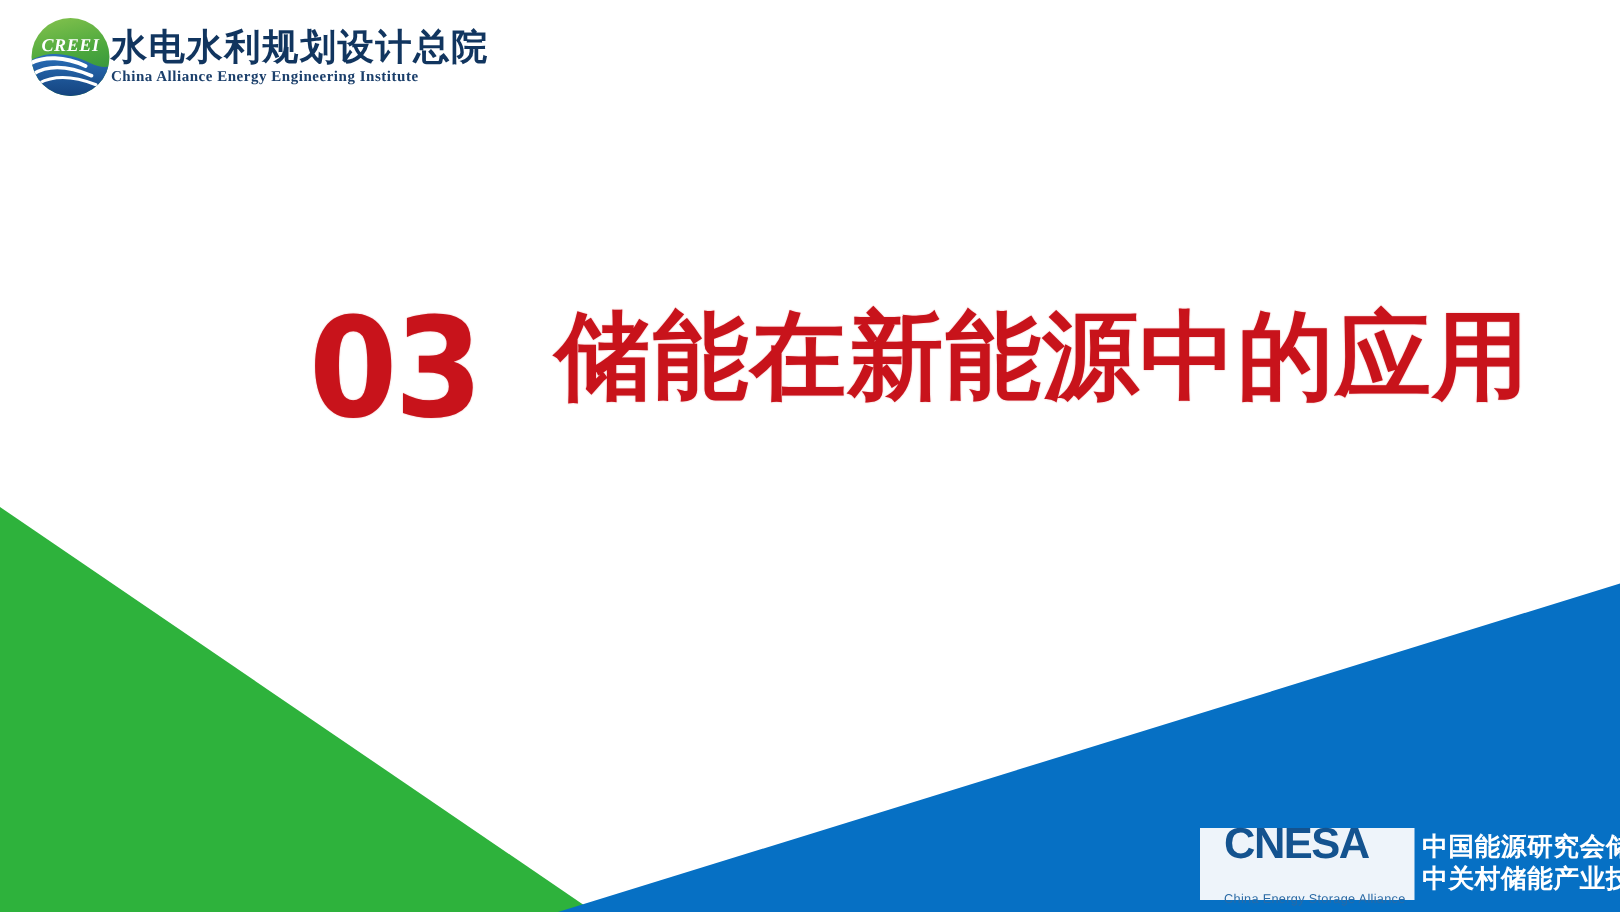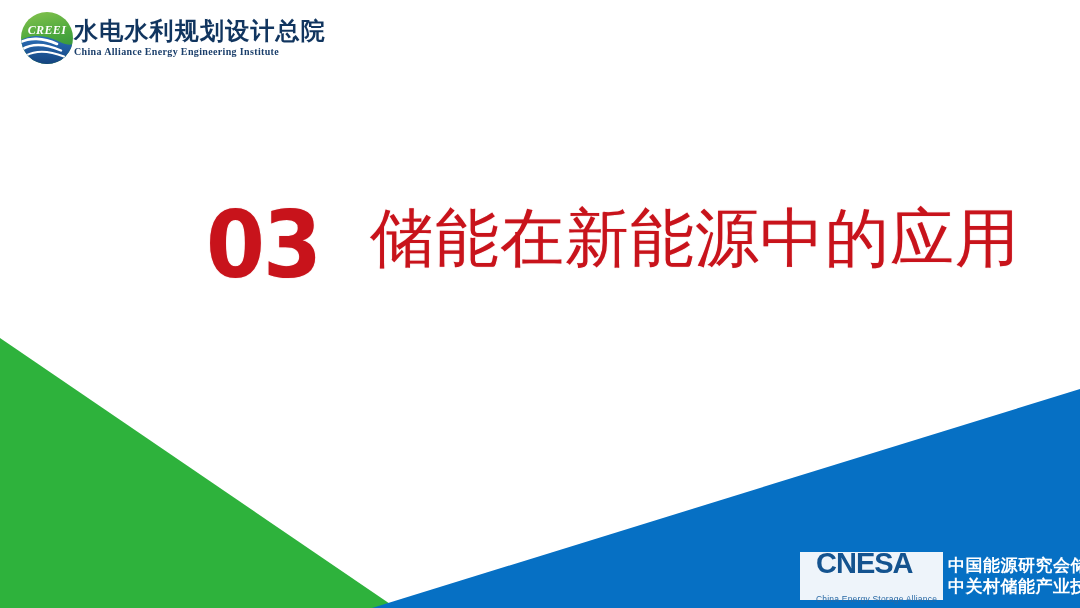--- a/index.html
+++ b/index.html
@@ -79,21 +79,21 @@
     color: #c8131b;
     line-height: 0.82;
     letter-spacing: -2px;
     transform: scaleX(0.92);
     transform-origin: left bottom;
     text-shadow: 0 0 1px rgba(200,19,27,0.45);
   }
   .title-text {
     font-family: "DejaVu Sans", "Liberation Sans", sans-serif;
     font-size: 64px;
-    font-weight: normal;
+    font-weight: bold;
     color: #c8131b;
     line-height: 0.96;
     letter-spacing: 1px;
     margin-left: 40px;
     white-space: nowrap;
     text-shadow: 0 0 1px rgba(200,19,27,0.45);
   }
 
   
   .cnesa {

